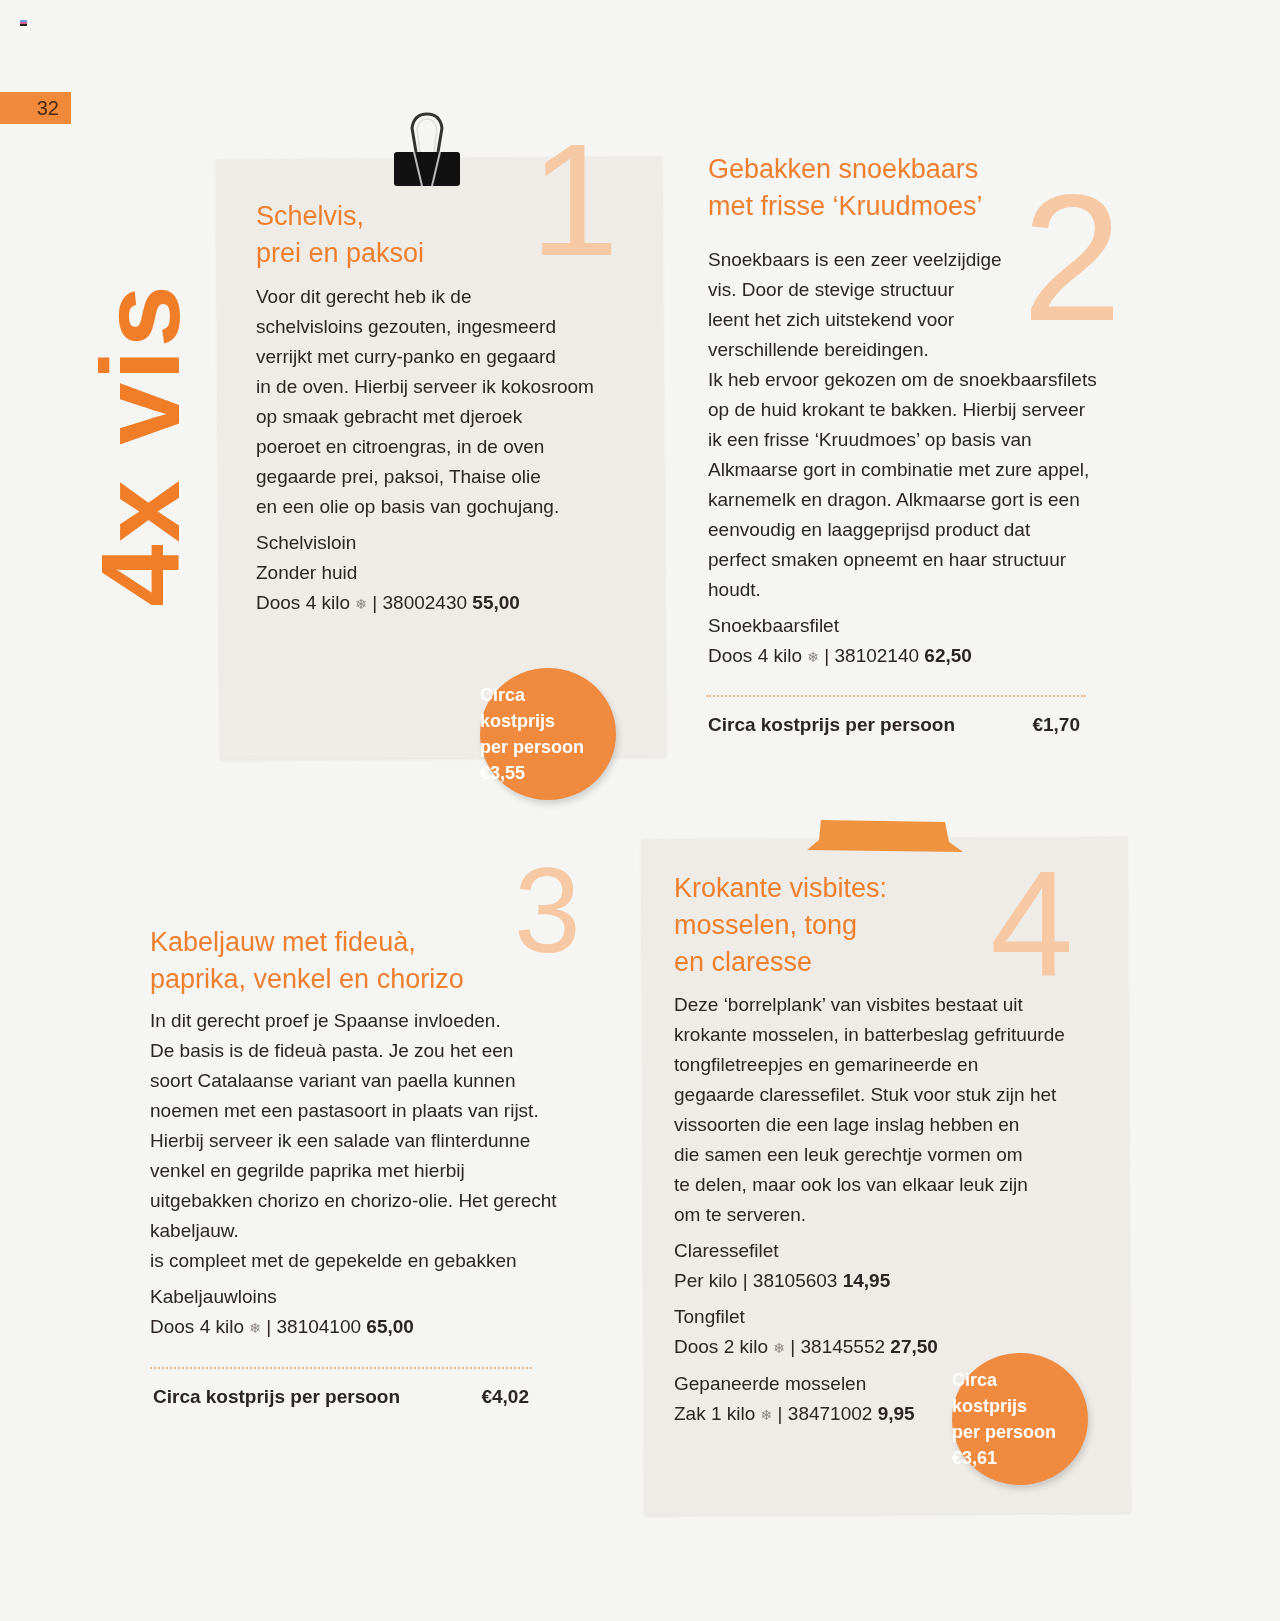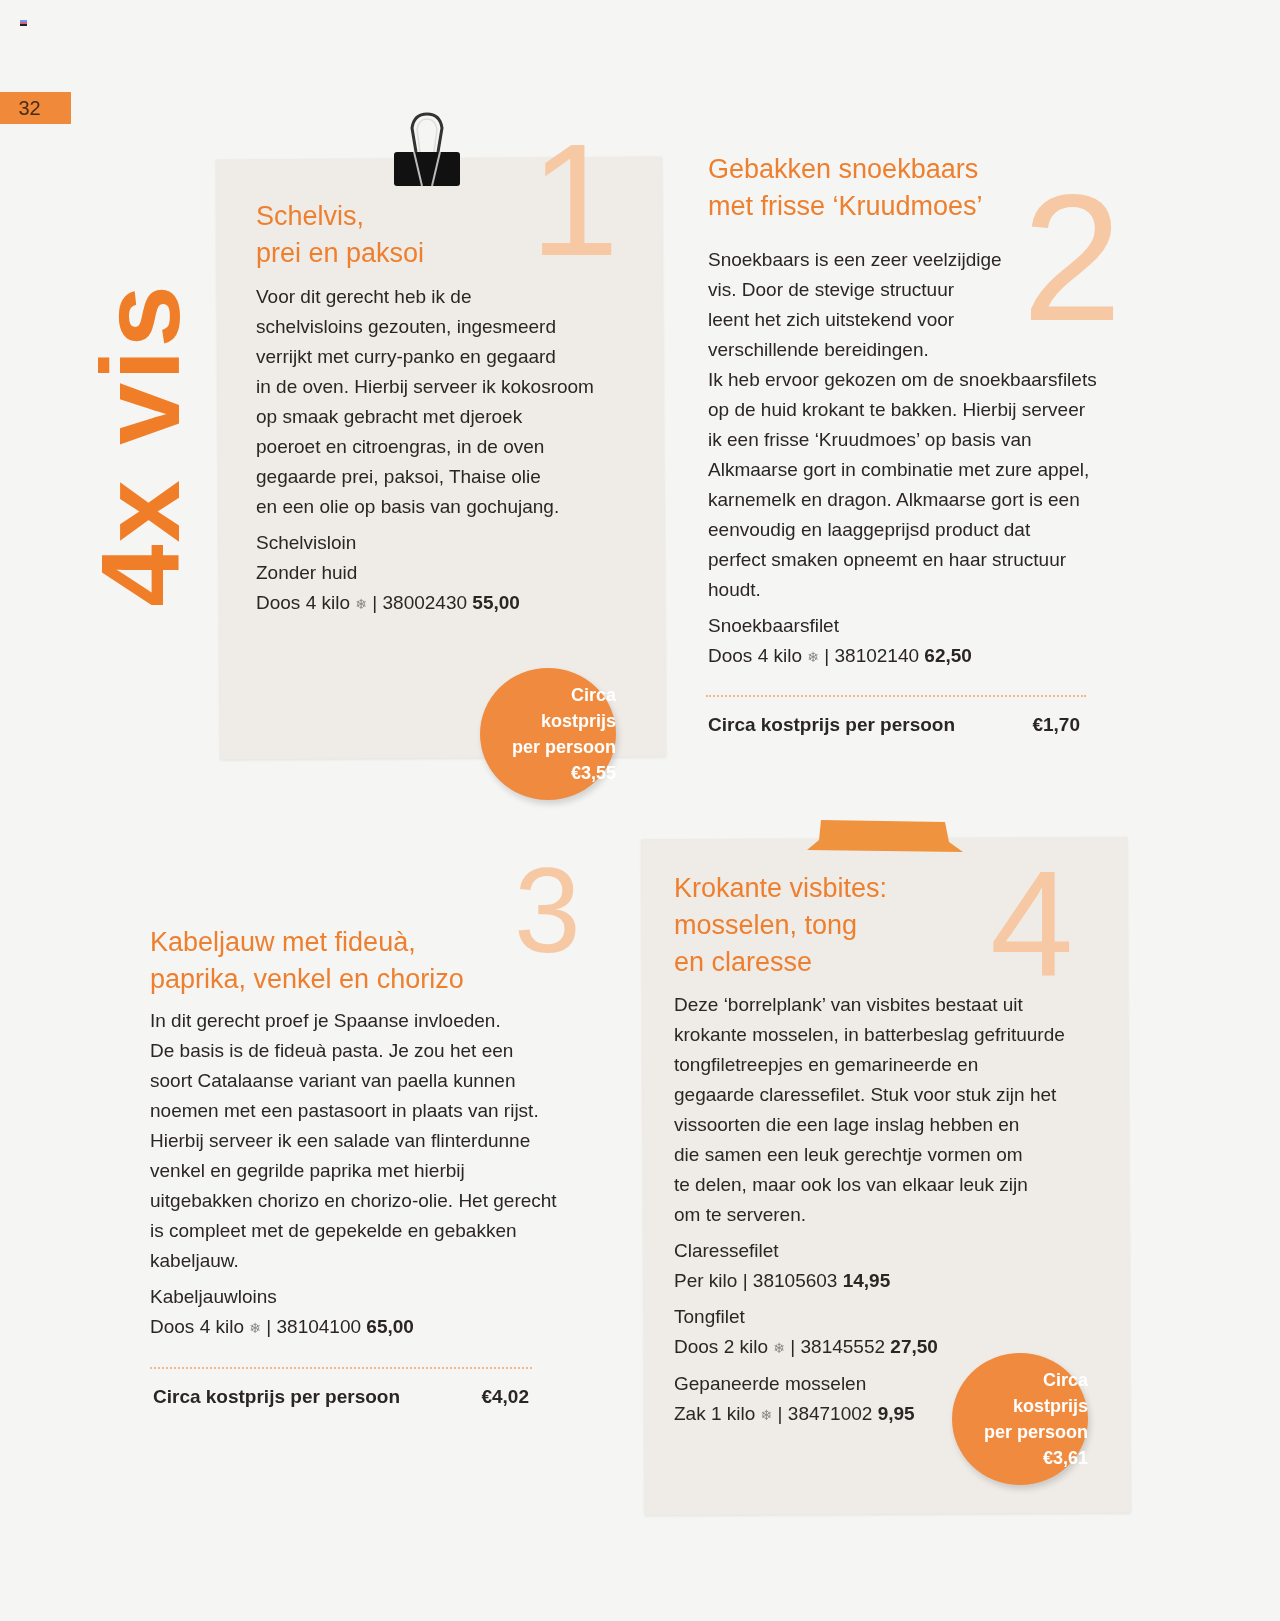--- a/index.html
+++ b/index.html
@@ -1,29 +1,29 @@
 <!DOCTYPE html>
 <html><head>
 <meta charset="utf-8">
 <style>
   html,body{margin:0;padding:0;}
   body{width:1280px;height:1621px;position:relative;overflow:hidden;background:#f5f5f3;font-family:"Liberation Sans",sans-serif;color:#2b2624;}
   .flag{position:absolute;left:20px;top:20px;width:7px;height:7px;}
   .flag div{height:2px;}
-  .pagenum{position:absolute;left:0;top:92px;width:71px;height:32px;background:#f08a3a;color:#4a2a15;font-size:20px;line-height:32px;text-align:center;box-sizing:border-box;padding-right:12px;}
+  .pagenum{position:absolute;left:0;top:92px;width:71px;height:32px;background:#f08a3a;color:#4a2a15;font-size:20px;line-height:32px;text-align:right;box-sizing:border-box;padding-right:12px;}
   .vert-title{position:absolute;left:80px;top:270px;width:120px;height:350px;}
   .vert-title span{position:absolute;left:50%;top:50%;transform:translate(-50%,-50%) rotate(-90deg);white-space:nowrap;color:#f07e28;font-size:112px;font-weight:bold;letter-spacing:2px;}
   .card{position:absolute;background:#efebe6;box-shadow:0 1px 3px rgba(0,0,0,0.08);}
   .bignum{position:absolute;color:#f6c8a4;font-size:160px;line-height:1;font-weight:normal;}
   .title{position:absolute;color:#ee7f2e;font-size:27px;line-height:37px;}
   .body{position:absolute;font-size:19px;line-height:30px;color:#2b2624;}
   .prod-name{font-weight:normal;margin-top:6px;}
   .prod-line b{font-weight:bold;}
   .snow{color:#8a8582;font-size:14px;}
-  .badge{position:absolute;width:136px;height:132px;border-radius:50%;background:#f08a3f;color:#fff;font-weight:bold;font-size:18px;line-height:26px;text-align:right;box-shadow:2px 4px 6px rgba(0,0,0,0.15);display:flex;flex-direction:column;justify-content:center;}
+  .badge{position:absolute;width:136px;height:132px;border-radius:50%;background:#f08a3f;color:#fff;font-weight:bold;font-size:18px;line-height:26px;text-align:left;box-shadow:2px 4px 6px rgba(0,0,0,0.15);display:flex;flex-direction:column;justify-content:center;}
   .dots{position:absolute;border-top:2px dotted #f1b888;}
   .cost{position:absolute;font-weight:bold;font-size:19px;display:flex;justify-content:space-between;}
   .clip{position:absolute;}
   .tape{position:absolute;}
 </style>
 </head>
 <body>
 
 <div class="flag">
   <div style="background:#6aa0e6"></div>
@@ -116,22 +116,22 @@
   <div>paprika, venkel en chorizo</div>
 </div>
 <div class="body" style="left:150px;top:1006px;width:440px;">
   <div>In dit gerecht proef je Spaanse invloeden.</div>
   <div>De basis is de fideuà pasta. Je zou het een</div>
   <div>soort Catalaanse variant van paella kunnen</div>
   <div>noemen met een pastasoort in plaats van rijst.</div>
   <div>Hierbij serveer ik een salade van flinterdunne</div>
   <div>venkel en gegrilde paprika met hierbij</div>
   <div>uitgebakken chorizo en chorizo-olie. Het gerecht</div>
+  <div>kabeljauw.</div>
   <div>is compleet met de gepekelde en gebakken</div>
-  <div>kabeljauw.</div>
   <div class="prod-name">Kabeljauwloins</div>
   <div class="prod-line">
     <span>Doos 4 kilo</span>
     <span class="snow">❄</span>
     <span>|</span>
     <span>38104100</span>
     <b>65,00</b>
   </div>
 </div>
 <div class="dots" style="left:150px;top:1367px;width:382px;"></div>

